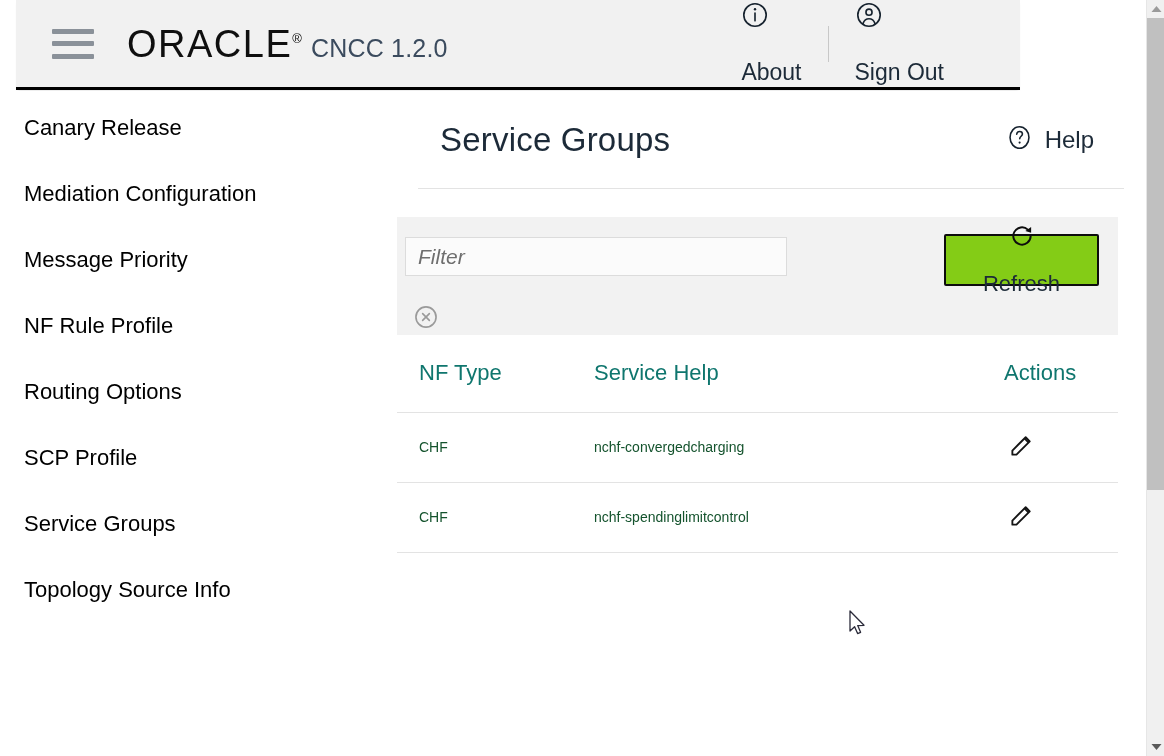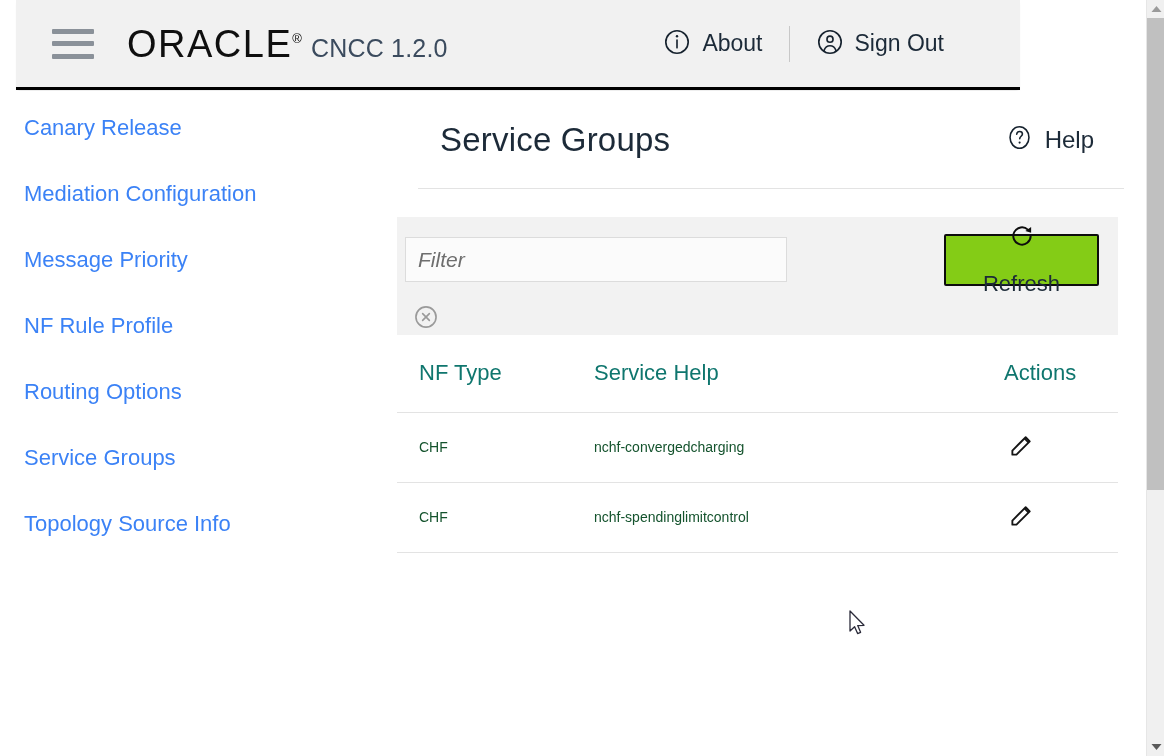--- a/index.html
+++ b/index.html
@@ -78,24 +78,24 @@
 
   .topbar-right {
     margin-left: auto;
     margin-right: 62px;
     display: flex;
     align-items: center;
     height: 46px;
   }
   .tb-action {
     display: flex;
-    align-items: center;
-    gap: 11px;
+    gap: 26px;
     cursor: pointer;
     padding: 0 14px;
+    flex-direction: column;
   }
   .tb-action .lbl {
     font-size: 23px;
     color: #1c2a38;
     font-weight: 400;
   }
   .tb-divider {
     width: 1px;
     height: 36px;
     background: #c8c8c8;
@@ -131,21 +131,21 @@
     color: #1c2a38;
     font-weight: 400;
   }
   .nav-list { padding-top: 4px; }
   .nav-item {
     display: block;
     height: 66px;
     line-height: 66px;
     padding-left: 24px;
     font-size: 22px;
-    color: #3b82f6;
+    color: #000000;
     text-decoration: none;
     white-space: nowrap;
     cursor: pointer;
   }
 
   
   .main {
     position: absolute;
     left: 396px; top: 91px;
     width: 750px;
@@ -183,21 +183,21 @@
     margin: 28px 22px 0 1px;
     width: 721px;
     height: 118px;
     background: #f2f2f2;
     position: relative;
   }
   .filter-input {
     position: absolute;
     left: 8px; top: 20px;
     width: 382px;
-    height: 45px;
+    height: 39px;
     border: 1px solid #dcdcdc;
     background: #fbfbfb;
     padding: 0 12px;
     font-size: 21px;
     font-family: "Liberation Sans", sans-serif;
     color: #a21caf;
     outline: none;
   }
   .filter-input::placeholder {
     font-style: italic;
@@ -339,20 +339,21 @@
   </div>
 
   <div class="sidenav">
 
     <nav class="nav-list">
       <a class="nav-item">Canary Release</a>
       <a class="nav-item">Mediation Configuration</a>
       <a class="nav-item">Message Priority</a>
       <a class="nav-item">NF Rule Profile</a>
       <a class="nav-item">Routing Options</a>
+      <a class="nav-item">SCP Profile</a>
       <a class="nav-item">Service Groups</a>
       <a class="nav-item">Topology Source Info</a>
     </nav>
   </div>
 
   <div class="main">
 
     <div class="page-head">
       <div class="page-title">Service Groups</div>
       <div class="help-link">

